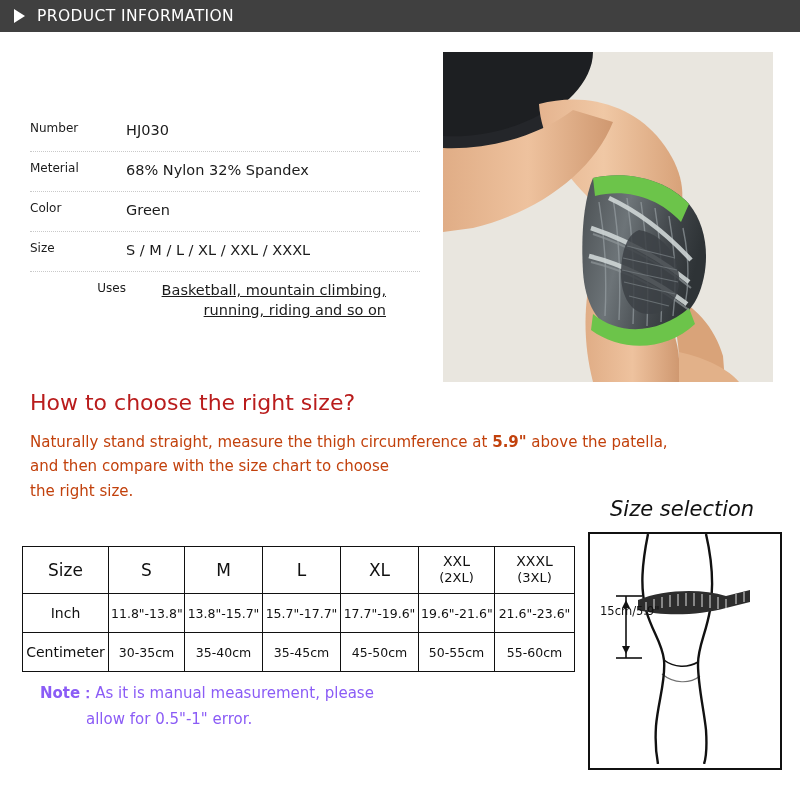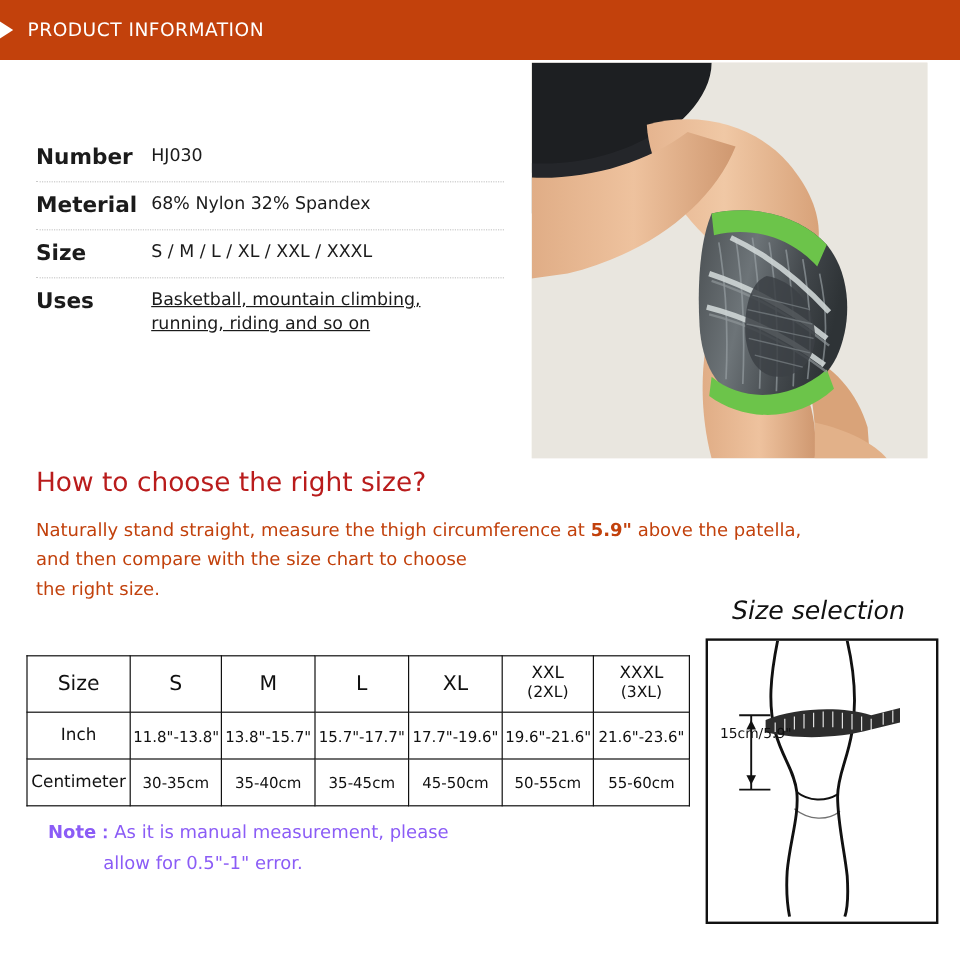--- a/index.html
+++ b/index.html
@@ -13,24 +13,25 @@
     font-family: "DejaVu Sans", sans-serif;
     color: #1b1b1b;
     overflow: hidden;
     position: relative;
   }
 
   
   .header-bar {
     position: absolute;
     left: 0; top: 0;
-    width: 800px; height: 50px;
-    background: #c2410c;
+    width: 800px; height: 32px;
+    background: #404040;
     display: flex;
     align-items: center;
+    padding-left: 14px;
     box-sizing: border-box;
   }
   .header-arrow {
     width: 0; height: 0;
     border-left: 11px solid #ffffff;
     border-top: 7px solid transparent;
     border-bottom: 7px solid transparent;
     margin-right: 12px;
   }
   .header-title {
@@ -46,27 +47,26 @@
     top: 112px;
     width: 390px;
   }
   .spec-row {
     display: flex;
     align-items: flex-start;
     border-bottom: 1px dotted #c9c9c9;
     padding: 9px 0 8px 0;
     min-height: 22px;
   }
-  .spec-row:last-child { border-bottom: none; }
+  .spec-row:last-child { border-bottom: none; text-align: right; }
   .spec-label {
     width: 96px;
     flex: 0 0 96px;
-    font-size: 18px;
+    font-size: 12px;
     color: #1b1b1b;
-    font-weight: bold;
   }
   .spec-value {
     font-size: 14.5px;
     color: #1b1b1b;
     line-height: 1.35;
   }
 
   
   .product-photo {
     position: absolute;
@@ -184,20 +184,24 @@
 </div>
 
 <div class="spec-table">
   <div class="spec-row">
     <div class="spec-label">Number</div>
     <div class="spec-value">HJ030</div>
   </div>
   <div class="spec-row">
     <div class="spec-label">Meterial</div>
     <div class="spec-value">68% Nylon   32% Spandex</div>
+  </div>
+  <div class="spec-row">
+    <div class="spec-label">Color</div>
+    <div class="spec-value">Green</div>
   </div>
   <div class="spec-row">
     <div class="spec-label">Size</div>
     <div class="spec-value">S / M / L / XL / XXL / XXXL</div>
   </div>
   <div class="spec-row">
     <div class="spec-label">Uses</div>
     <div class="spec-value" style="max-width:260px;text-decoration:underline;">Basketball, mountain climbing, running, riding and so on</div>
   </div>
 </div>

